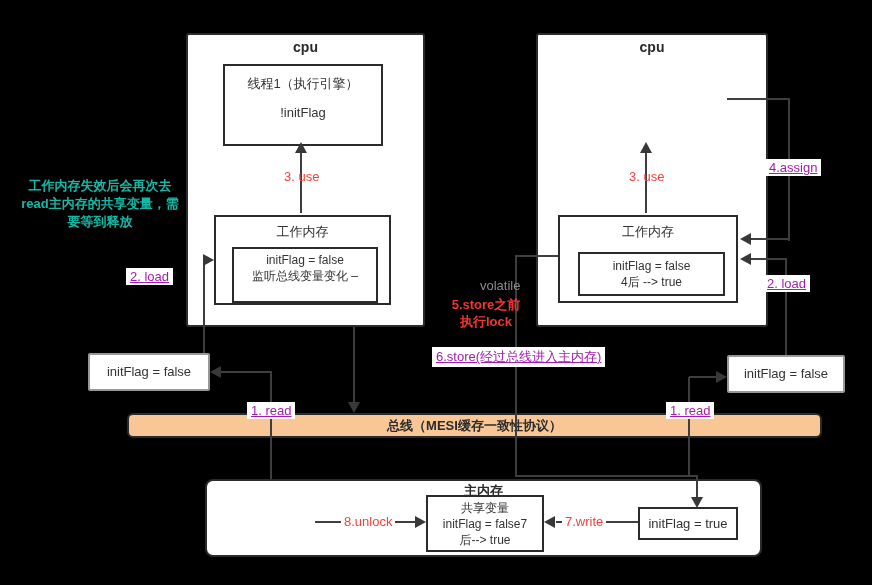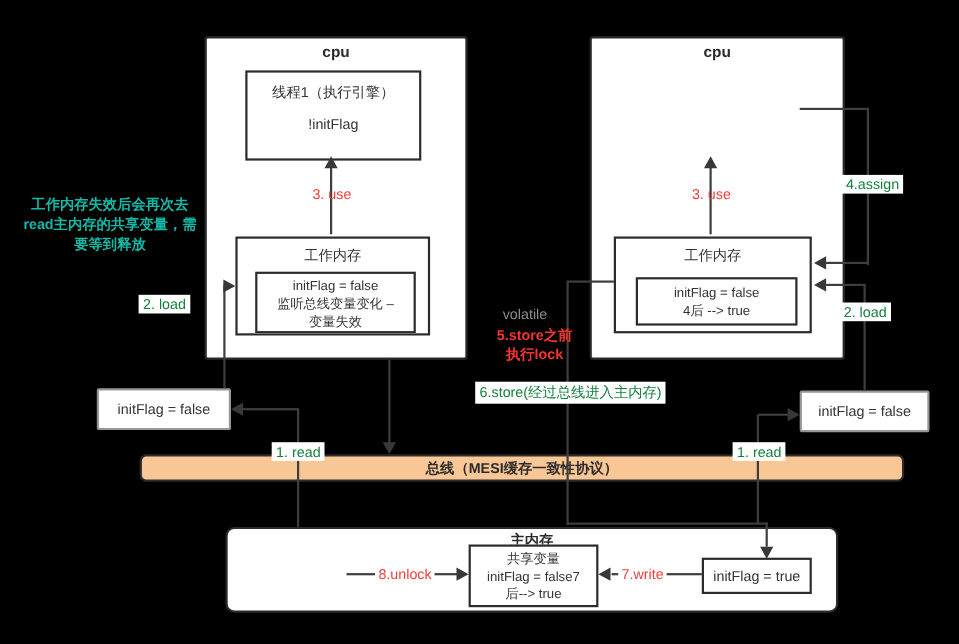--- a/index.html
+++ b/index.html
@@ -16,21 +16,21 @@
   
   .vl{position:absolute;width:2px;background:#3e3e3e;z-index:3;}
   .hl{position:absolute;height:2px;background:#3e3e3e;z-index:3;}
   .ah{position:absolute;width:0;height:0;z-index:3;}
   .ah.up{border-left:6px solid transparent;border-right:6px solid transparent;border-bottom:11px solid #383838;}
   .ah.down{border-left:6px solid transparent;border-right:6px solid transparent;border-top:11px solid #383838;}
   .ah.left{border-top:6px solid transparent;border-bottom:6px solid transparent;border-right:11px solid #383838;}
   .ah.right{border-top:6px solid transparent;border-bottom:6px solid transparent;border-left:11px solid #383838;}
   
   .ttl{position:absolute;text-align:center;font-weight:bold;font-size:14px;color:#2b2b2b;z-index:2;}
-  .chip{position:absolute;background:#fff;color:#15803d;font-size:13px;padding:1px 4px;z-index:4;white-space:nowrap;}
+  .chip{position:absolute;background:#fff;color:#a21caf;font-size:13px;padding:1px 4px;z-index:4;white-space:nowrap;text-decoration:underline;}
   .red{position:absolute;color:#f5413d;font-size:13px;z-index:4;white-space:nowrap;}
   .redbold{position:absolute;color:#f5352f;font-size:13px;font-weight:bold;text-align:center;line-height:17px;z-index:4;}
   .gray{position:absolute;color:#8c8c8c;font-size:13px;z-index:4;}
   .note{position:absolute;color:#14b8a6;font-size:13px;font-weight:bold;text-align:center;line-height:18px;z-index:4;}
   .bwhite{background:#fff;padding:0 3px;}
   .cell{font-size:13px;text-align:center;}
   .small{font-size:12px;line-height:16px;}
 </style>
 </head>
 <body>
@@ -48,21 +48,20 @@
   <div class="vl" style="left:300px;top:152px;height:61px;"></div>
   <div class="ah up" style="left:295px;top:142px;"></div>
   <div class="red" style="left:284px;top:169px;">3. use</div>
 
   <div class="ibox" style="left:214px;top:215px;width:177px;height:90px;">
     <div class="cell" style="margin-top:6px;font-size:13px;">工作内存</div>
   </div>
   <div class="ibox small" style="left:232px;top:247px;width:146px;height:56px;padding-top:3px;">
     <div>initFlag = false</div>
     <div>监听总线变量变化 –</div>
-    <div>变量失效</div>
   </div>
 
   <div class="vl" style="left:203px;top:259px;height:94px;"></div>
   <div class="ah right" style="left:203px;top:254px;"></div>
   <div class="chip" style="left:126px;top:268px;">2. load</div>
 
   <div class="gbox" style="left:88px;top:353px;width:122px;height:38px;line-height:34px;font-size:13px;">
     <span>initFlag = false</span>
   </div>
 
@@ -109,21 +108,21 @@
   <div class="hl" style="left:689px;top:376px;width:28px;"></div>
   <div class="ah right" style="left:716px;top:371px;"></div>
   <div class="chip" style="left:666px;top:402px;">1. read</div>
 
   <div class="hl" style="left:516px;top:255px;width:42px;"></div>
   <div class="vl" style="left:515px;top:255px;height:222px;"></div>
   <div class="hl" style="left:515px;top:475px;width:183px;"></div>
   <div class="vl" style="left:696px;top:475px;height:22px;"></div>
   <div class="ah down" style="left:691px;top:497px;"></div>
 
-  <div class="gray" style="left:457px;top:278px;">volatile</div>
+  <div class="gray" style="left:480px;top:278px;">volatile</div>
   <div class="redbold" style="left:440px;top:296px;width:92px;">
     <div>5.store之前</div>
     <div>执行lock</div>
   </div>
   <div class="chip" style="left:432px;top:347px;">6.store(经过总线进入主内存)</div>
 
   <div class="note" style="left:12px;top:177px;width:176px;">
     <div>工作内存失效后会再次去</div>
     <div>read主内存的共享变量，需</div>
     <div>要等到释放</div>

